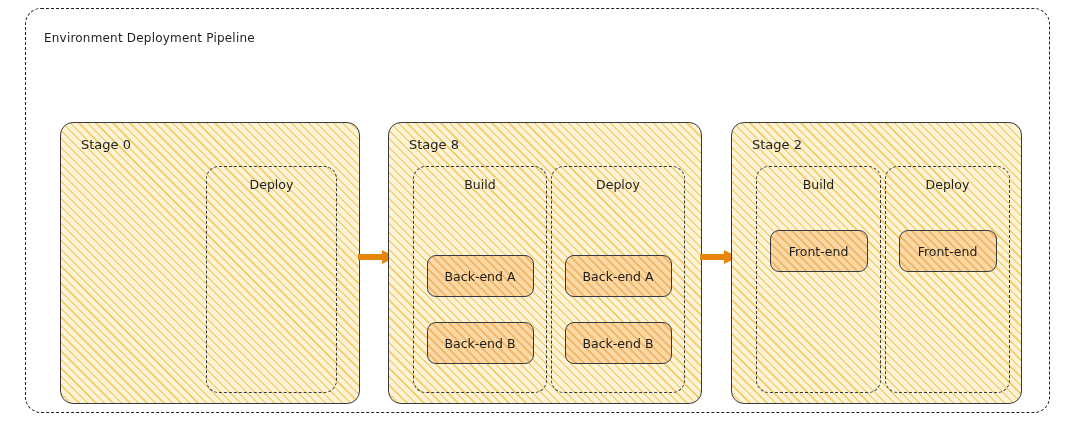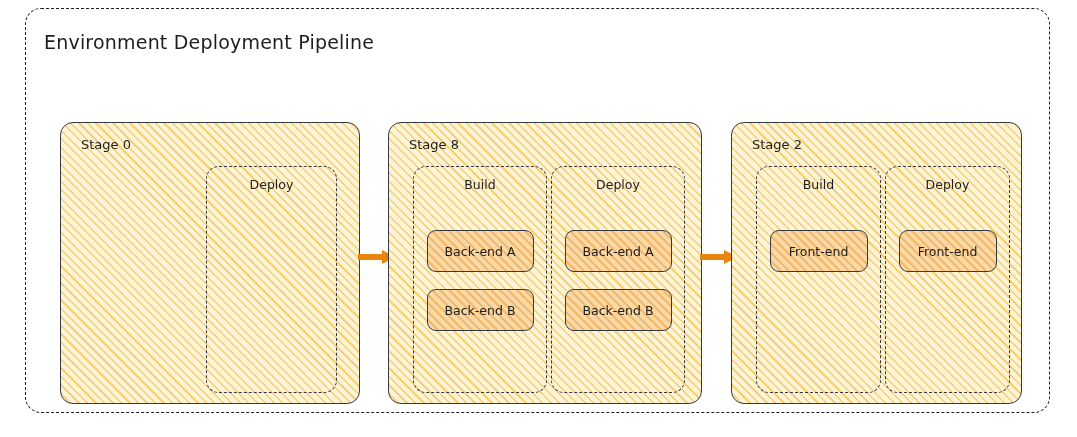--- a/index.html
+++ b/index.html
@@ -27,21 +27,21 @@
     height: 405px;
     border: 1.6px dashed #1e1e1e;
     border-radius: 16px;
     box-sizing: border-box;
   }
 
   .diagram-title {
     position: absolute;
     left: 44px;
     top: 31px;
-    font-size: 19px;
+    font-size: 12px;
     color: #1e1e1e;
     letter-spacing: 0.2px;
     white-space: nowrap;
   }
 
   
   .stage {
     position: absolute;
     top: 122px;
     height: 282px;
@@ -127,21 +127,21 @@
         rgba(251,217,165,0) 6px
     );
     display: flex;
     align-items: center;
     justify-content: center;
     font-size: 12.5px;
     color: #1e1e1e;
     white-space: nowrap;
   }
   .stage-0 .node { width: 109px; }
-  .stage-1 .node { width: 107px; }
+  .stage-1 .node { width: 107px; margin-top: 25px; }
   .stage-2 .node { width: 98px; }
 
   
   .arrow {
     position: absolute;
     top: 250px;
     width: 38px;
     height: 14px;
   }
   .arrow .shaft {

